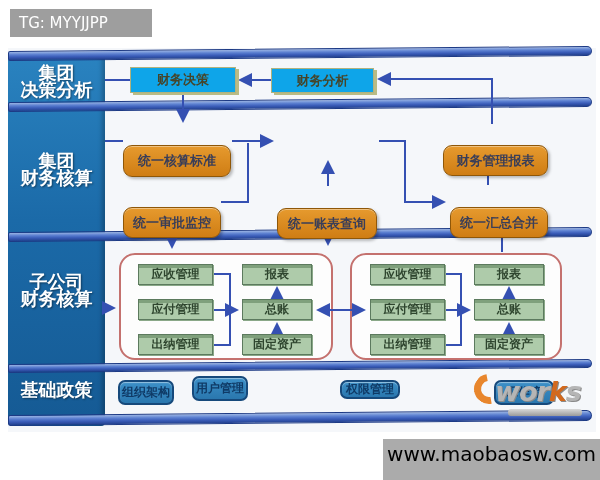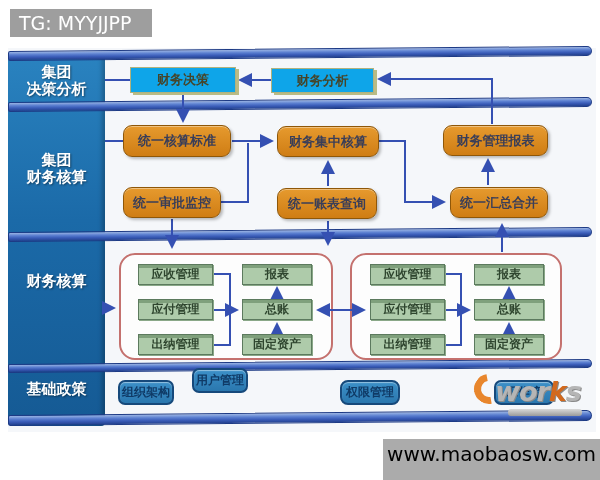--- a/index.html
+++ b/index.html
@@ -1,38 +1,38 @@
 <!DOCTYPE html>
 <html><head>
 <meta charset="utf-8">
 <style>
   html,body{margin:0;padding:0;background:#ffffff;}
   .screen{position:relative;width:600px;height:480px;background:#ffffff;overflow:hidden;
           font-family:"DejaVu Sans","Liberation Sans",sans-serif;}
   .abs{position:absolute;box-sizing:border-box;}
   .diagram-bg{left:8px;top:48px;width:588px;height:384px;background:#f5f7fa;z-index:0;}
   .header-tag{left:10px;top:9px;width:142px;height:28px;background:#9e9e9e;color:#ffffff;
-              font-size:19px;line-height:28px;padding-left:9px;z-index:7;}
+              font-size:15px;line-height:28px;padding-left:9px;z-index:7;}
   .footer-bar{left:383px;top:439px;width:217px;height:44px;background:#ababab;color:#000000;
               font-size:20px;line-height:31px;text-align:center;z-index:7;}
   .sidebar{left:8px;top:52px;width:97px;height:374px;z-index:1;
            background:linear-gradient(180deg,#2a83c0 0%,#1b6aa8 45%,#155a94 100%);
            border-radius:4px;box-shadow:inset -3px 0 4px rgba(0,0,0,.25);}
-  .side-label{left:8px;width:97px;color:#ffffff;font-weight:bold;font-size:15px;line-height:17px;
+  .side-label{left:8px;width:97px;color:#ffffff;font-weight:bold;font-size:18px;line-height:17px;
               text-align:center;z-index:4;text-shadow:1px 1px 2px rgba(0,0,0,.45);}
   .pipe{left:8px;width:584px;height:10px;z-index:2;border-radius:4px 9px 9px 4px;
         background:linear-gradient(180deg,#9ab4e4 0%,#5b7fd0 35%,#3a5cb8 65%,#23418f 100%);
         border:1px solid #1d3a85;transform:rotate(-0.5deg);transform-origin:left center;}
   .box{display:flex;align-items:center;justify-content:center;text-align:center;z-index:4;
        box-sizing:border-box;position:absolute;}
   .box-khaki{background:#0ea5e9;border:1px solid #b0b27e;color:#45452a;font-size:13px;font-weight:bold;
              box-shadow:3px 2px 0 #b9bb85;}
   .box-orange{background:linear-gradient(180deg,#e69a2e,#cf7d14);border:1px solid #8f5708;border-radius:9px;
               color:#3a3e58;font-size:13px;font-weight:bold;
-              box-shadow:inset 0 1px 0 rgba(255,255,255,.4),2px 2px 3px rgba(0,0,0,.25);}
+              box-shadow:inset 0 1px 0 rgba(255,255,255,.4),2px 2px 3px rgba(0,0,0,.25);margin-top:20px;}
   .box-green{background:linear-gradient(180deg,#7fa07c 0,#7fa07c 3px,#aecbaa 3px);
              border:1px solid #5c7a5e;color:#2e452e;font-size:12px;font-weight:bold;
              box-shadow:1px 1px 0 #8aa888;}
   .group{border:2px solid #c4716e;border-radius:16px;background:#fdfdfd;z-index:2;}
   .btn-blue{background:linear-gradient(180deg,#3c90c8,#2a77ae);border:2px solid #16497b;border-radius:7px;
             color:#0f3a66;font-size:12px;font-weight:bold;
             box-shadow:inset 0 1px 1px rgba(255,255,255,.45);}
   svg.wires{position:absolute;left:0;top:0;z-index:3;pointer-events:none;}
   .wm{z-index:6;pointer-events:none;}
   .wm-swoosh{left:474px;top:374px;width:30px;height:30px;border:7px solid #e8862c;border-radius:50%;
@@ -55,20 +55,21 @@
   <div class="abs sidebar"></div>
   <div class="abs side-label" style="top:64px;">
     <div>集团</div>
     <div>决策分析</div>
   </div>
   <div class="abs side-label" style="top:152px;">
     <div>集团</div>
     <div>财务核算</div>
   </div>
   <div class="abs side-label" style="top:273px;">
+    <div>子公司</div>
     <div>财务核算</div>
   </div>
   <div class="abs side-label" style="top:381px;">
     <div>基础政策</div>
   </div>
 
   <div class="abs pipe" style="top:51px;"></div>
   <div class="abs pipe" style="top:102px;"></div>
   <div class="abs pipe" style="top:232px;"></div>
   <div class="abs pipe" style="top:364px;height:9px;"></div>
@@ -108,43 +109,42 @@
       <path d="M445,310 H468" marker-end="url(#ah)"></path>
       <path d="M509,333 V325" marker-end="url(#ah)"></path>
       <path d="M509,297 V289" marker-end="url(#ah)"></path>
     </g>
   </svg>
 
   <div class="box box-khaki" style="left:130px;top:67px;width:106px;height:26px;">财务决策</div>
   <div class="box box-khaki" style="left:271px;top:68px;width:103px;height:25px;">财务分析</div>
 
   <div class="box box-orange" style="left:123px;top:125px;width:108px;height:32px;">统一核算标准</div>
-  <div class="box box-orange" style="left:277px;top:126px;width:102px;height:31px;">财务集中核算</div>
   <div class="box box-orange" style="left:443px;top:125px;width:105px;height:31px;">财务管理报表</div>
   <div class="box box-orange" style="left:123px;top:187px;width:98px;height:31px;">统一审批监控</div>
   <div class="box box-orange" style="left:277px;top:188px;width:100px;height:31px;">统一账表查询</div>
   <div class="box box-orange" style="left:450px;top:187px;width:98px;height:31px;">统一汇总合并</div>
 
   <div class="box box-green" style="left:138px;top:264px;width:75px;height:21px;">应收管理</div>
   <div class="box box-green" style="left:138px;top:299px;width:75px;height:21px;">应付管理</div>
   <div class="box box-green" style="left:138px;top:334px;width:75px;height:21px;">出纳管理</div>
   <div class="box box-green" style="left:242px;top:264px;width:70px;height:21px;">报表</div>
   <div class="box box-green" style="left:242px;top:299px;width:70px;height:21px;">总账</div>
   <div class="box box-green" style="left:242px;top:334px;width:70px;height:21px;">固定资产</div>
 
   <div class="box box-green" style="left:370px;top:264px;width:75px;height:21px;">应收管理</div>
   <div class="box box-green" style="left:370px;top:299px;width:75px;height:21px;">应付管理</div>
   <div class="box box-green" style="left:370px;top:334px;width:75px;height:21px;">出纳管理</div>
   <div class="box box-green" style="left:474px;top:264px;width:70px;height:21px;">报表</div>
   <div class="box box-green" style="left:474px;top:299px;width:70px;height:21px;">总账</div>
   <div class="box box-green" style="left:474px;top:334px;width:70px;height:21px;">固定资产</div>
 
   <div class="box btn-blue" style="left:118px;top:380px;width:56px;height:25px;">组织架构</div>
-  <div class="box btn-blue" style="left:192px;top:368px;width:56px;height:25px;">用户管理</div>
-  <div class="box btn-blue" style="left:340px;top:380px;width:60px;height:25px;border-radius:8px;">权限管理</div>
+  <div class="box btn-blue" style="left:192px;top:376px;width:56px;height:25px;">用户管理</div>
+  <div class="box btn-blue" style="left:340px;top:380px;width:60px;height:19px;">权限管理</div>
   <div class="box btn-blue" style="left:494px;top:380px;width:60px;height:25px;">工作流</div>
 
   <div class="abs wm wm-swoosh"></div>
   <div class="abs wm wm-text"><span>wor</span><span class="wm-k">k</span><span>s</span></div>
   <div class="abs wm wm-bar"></div>
 
   <div class="abs footer-bar">www.maobaosw.com</div>
 
 </div>
 

